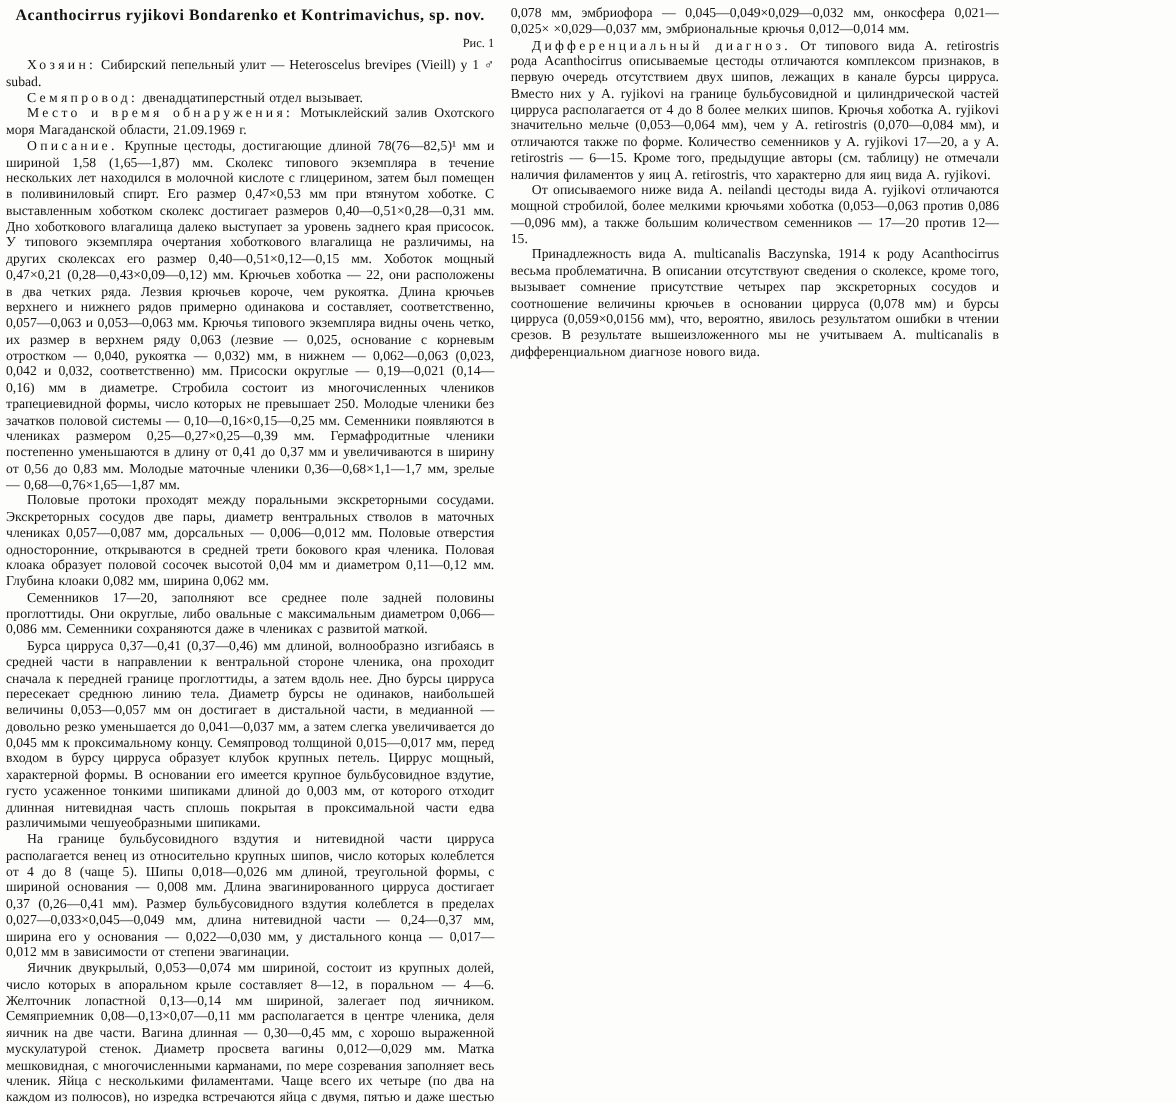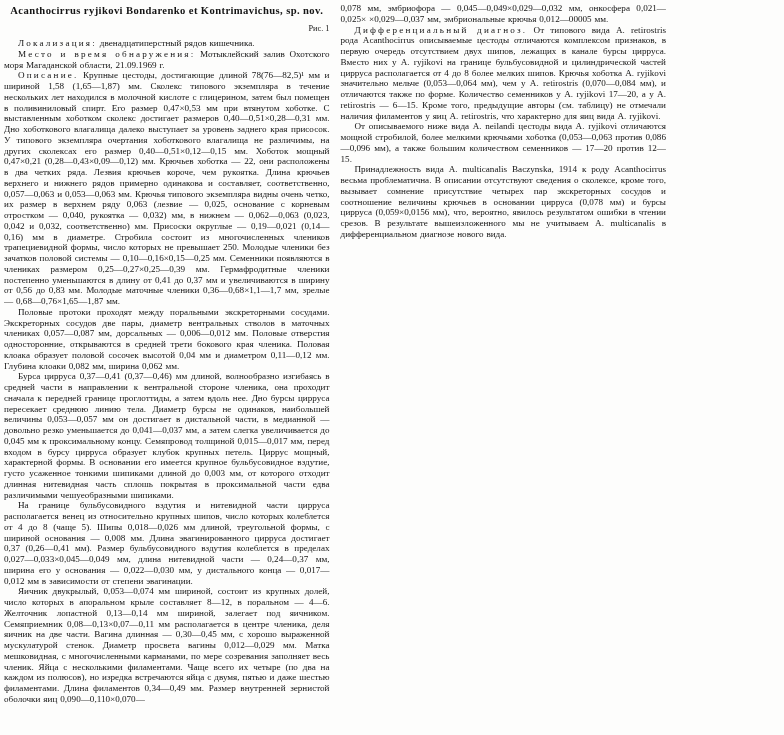--- a/index.html
+++ b/index.html
@@ -45,39 +45,41 @@
 </style>
 </head>
 <body>
 
 <div class="page">
 
   <div class="col">
     <p class="title">Acanthocirrus ryjikovi Bondarenko et Kontrimavichus, sp. nov.</p>
     <p class="fig-caption">Рис. 1</p>
 
+    <p class="para"><span class="run-in">Хозяин:</span><span> Сибирский пепельный улит — Heteroscelus brevipes (Vieill) у 1 ♂ subad.</span></p>
 
-    <p class="para"><span class="run-in">Локализация:</span><span> двенадцатиперстный рядов кишечника.</span></p>
+    <p class="para"><span class="run-in">Семяпровод:</span><span> двенадцатиперстный отдел вызывает.</span></p>
 
     <p class="para"><span class="run-in">Место и время обнаружения:</span><span> Мотыклейский залив Охотского моря Магаданской области, 21.09.1969 г.</span></p>
 
     <p class="para"><span class="run-in">Описание.</span><span> Крупные цестоды, достигающие длиной 78(76—82,5)¹ мм и шириной 1,58 (1,65—1,87) мм. Сколекс типового экземпляра в течение нескольких лет находился в молочной кислоте с глицерином, затем был помещен в поливиниловый спирт. Его размер 0,47×0,53 мм при втянутом хоботке. С выставленным хоботком сколекс достигает размеров 0,40—0,51×0,28—0,31 мм. Дно хоботкового влагалища далеко выступает за уровень заднего края присосок. У типового экземпляра очертания хоботкового влагалища не различимы, на других сколексах его размер 0,40—0,51×0,12—0,15 мм. Хоботок мощный 0,47×0,21 (0,28—0,43×0,09—0,12) мм. Крючьев хоботка — 22, они расположены в два четких ряда. Лезвия крючьев короче, чем рукоятка. Длина крючьев верхнего и нижнего рядов примерно одинакова и составляет, соответственно, 0,057—0,063 и 0,053—0,063 мм. Крючья типового экземпляра видны очень четко, их размер в верхнем ряду 0,063 (лезвие — 0,025, основание с корневым отростком — 0,040, рукоятка — 0,032) мм, в нижнем — 0,062—0,063 (0,023, 0,042 и 0,032, соответственно) мм. Присоски округлые — 0,19—0,021 (0,14—0,16) мм в диаметре. Стробила состоит из многочисленных члеников трапециевидной формы, число которых не превышает 250. Молодые членики без зачатков половой системы — 0,10—0,16×0,15—0,25 мм. Семенники появляются в члениках размером 0,25—0,27×0,25—0,39 мм. Гермафродитные членики постепенно уменьшаются в длину от 0,41 до 0,37 мм и увеличиваются в ширину от 0,56 до 0,83 мм. Молодые маточные членики 0,36—0,68×1,1—1,7 мм, зрелые — 0,68—0,76×1,65—1,87 мм.</span></p>
 
     <p class="para"><span>Половые протоки проходят между поральными экскреторными сосудами. Экскреторных сосудов две пары, диаметр вентральных стволов в маточных члениках 0,057—0,087 мм, дорсальных — 0,006—0,012 мм. Половые отверстия односторонние, открываются в средней трети бокового края членика. Половая клоака образует половой сосочек высотой 0,04 мм и диаметром 0,11—0,12 мм. Глубина клоаки 0,082 мм, ширина 0,062 мм.</span></p>
 
+    <p class="para"><span>Семенников 17—20, заполняют все среднее поле задней половины проглоттиды. Они округлые, либо овальные с максимальным диаметром 0,066—0,086 мм. Семенники сохраняются даже в члениках с развитой маткой.</span></p>
 
     <p class="para"><span>Бурса цирруса 0,37—0,41 (0,37—0,46) мм длиной, волнообразно изгибаясь в средней части в направлении к вентральной стороне членика, она проходит сначала к передней границе проглоттиды, а затем вдоль нее. Дно бурсы цирруса пересекает среднюю линию тела. Диаметр бурсы не одинаков, наибольшей величины 0,053—0,057 мм он достигает в дистальной части, в медианной — довольно резко уменьшается до 0,041—0,037 мм, а затем слегка увеличивается до 0,045 мм к проксимальному концу. Семяпровод толщиной 0,015—0,017 мм, перед входом в бурсу цирруса образует клубок крупных петель. Циррус мощный, характерной формы. В основании его имеется крупное бульбусовидное вздутие, густо усаженное тонкими шипиками длиной до 0,003 мм, от которого отходит длинная нитевидная часть сплошь покрытая в проксимальной части едва различимыми чешуеобразными шипиками.</span></p>
 
     <p class="para"><span>На границе бульбусовидного вздутия и нитевидной части цирруса располагается венец из относительно крупных шипов, число которых колеблется от 4 до 8 (чаще 5). Шипы 0,018—0,026 мм длиной, треугольной формы, с шириной основания — 0,008 мм. Длина эвагинированного цирруса достигает 0,37 (0,26—0,41 мм). Размер бульбусовидного вздутия колеблется в пределах 0,027—0,033×0,045—0,049 мм, длина нитевидной части — 0,24—0,37 мм, ширина его у основания — 0,022—0,030 мм, у дистального конца — 0,017—0,012 мм в зависимости от степени эвагинации.</span></p>
 
     <p class="para"><span>Яичник двукрылый, 0,053—0,074 мм шириной, состоит из крупных долей, число которых в апоральном крыле составляет 8—12, в поральном — 4—6. Желточник лопастной 0,13—0,14 мм шириной, залегает под яичником. Семяприемник 0,08—0,13×0,07—0,11 мм располагается в центре членика, деля яичник на две части. Вагина длинная — 0,30—0,45 мм, с хорошо выраженной мускулатурой стенок. Диаметр просвета вагины 0,012—0,029 мм. Матка мешковидная, с многочисленными карманами, по мере созревания заполняет весь членик. Яйца с несколькими филаментами. Чаще всего их четыре (по два на каждом из полюсов), но изредка встречаются яйца с двумя, пятью и даже шестью филаментами. Длина филаментов 0,34—0,49 мм. Размер внутренней зернистой оболочки яиц 0,090—0,110×0,070—</span></p>
   </div>
 
   <div class="col">
-    <p class="para no-indent"><span>0,078 мм, эмбриофора — 0,045—0,049×0,029—0,032 мм, онкосфера 0,021—0,025× ×0,029—0,037 мм, эмбриональные крючья 0,012—00005 мм.</span></p>
+    <p class="para no-indent"><span>0,078 мм, эмбриофора — 0,045—0,049×0,029—0,032 мм, онкосфера 0,021—0,025× ×0,029—0,037 мм, эмбриональные крючья 0,012—0,014 мм.</span></p>
 
     <p class="para"><span class="run-in">Дифференциальный диагноз.</span><span> От типового вида A. retirostris рода Acanthocirrus описываемые цестоды отличаются комплексом признаков, в первую очередь отсутствием двух шипов, лежащих в канале бурсы цирруса. Вместо них у A. ryjikovi на границе бульбусовидной и цилиндрической частей цирруса располагается от 4 до 8 более мелких шипов. Крючья хоботка A. ryjikovi значительно мельче (0,053—0,064 мм), чем у A. retirostris (0,070—0,084 мм), и отличаются также по форме. Количество семенников у A. ryjikovi 17—20, а у A. retirostris — 6—15. Кроме того, предыдущие авторы (см. таблицу) не отмечали наличия филаментов у яиц A. retirostris, что характерно для яиц вида A. ryjikovi.</span></p>
 
     <p class="para"><span>От описываемого ниже вида A. neilandi цестоды вида A. ryjikovi отличаются мощной стробилой, более мелкими крючьями хоботка (0,053—0,063 против 0,086—0,096 мм), а также большим количеством семенников — 17—20 против 12—15.</span></p>
 
     <p class="para"><span>Принадлежность вида A. multicanalis Baczynska, 1914 к роду Acanthocirrus весьма проблематична. В описании отсутствуют сведения о сколексе, кроме того, вызывает сомнение присутствие четырех пар экскреторных сосудов и соотношение величины крючьев в основании цирруса (0,078 мм) и бурсы цирруса (0,059×0,0156 мм), что, вероятно, явилось результатом ошибки в чтении срезов. В результате вышеизложенного мы не учитываем A. multicanalis в дифференциальном диагнозе нового вида.</span></p>
 
 
   </div>
 

